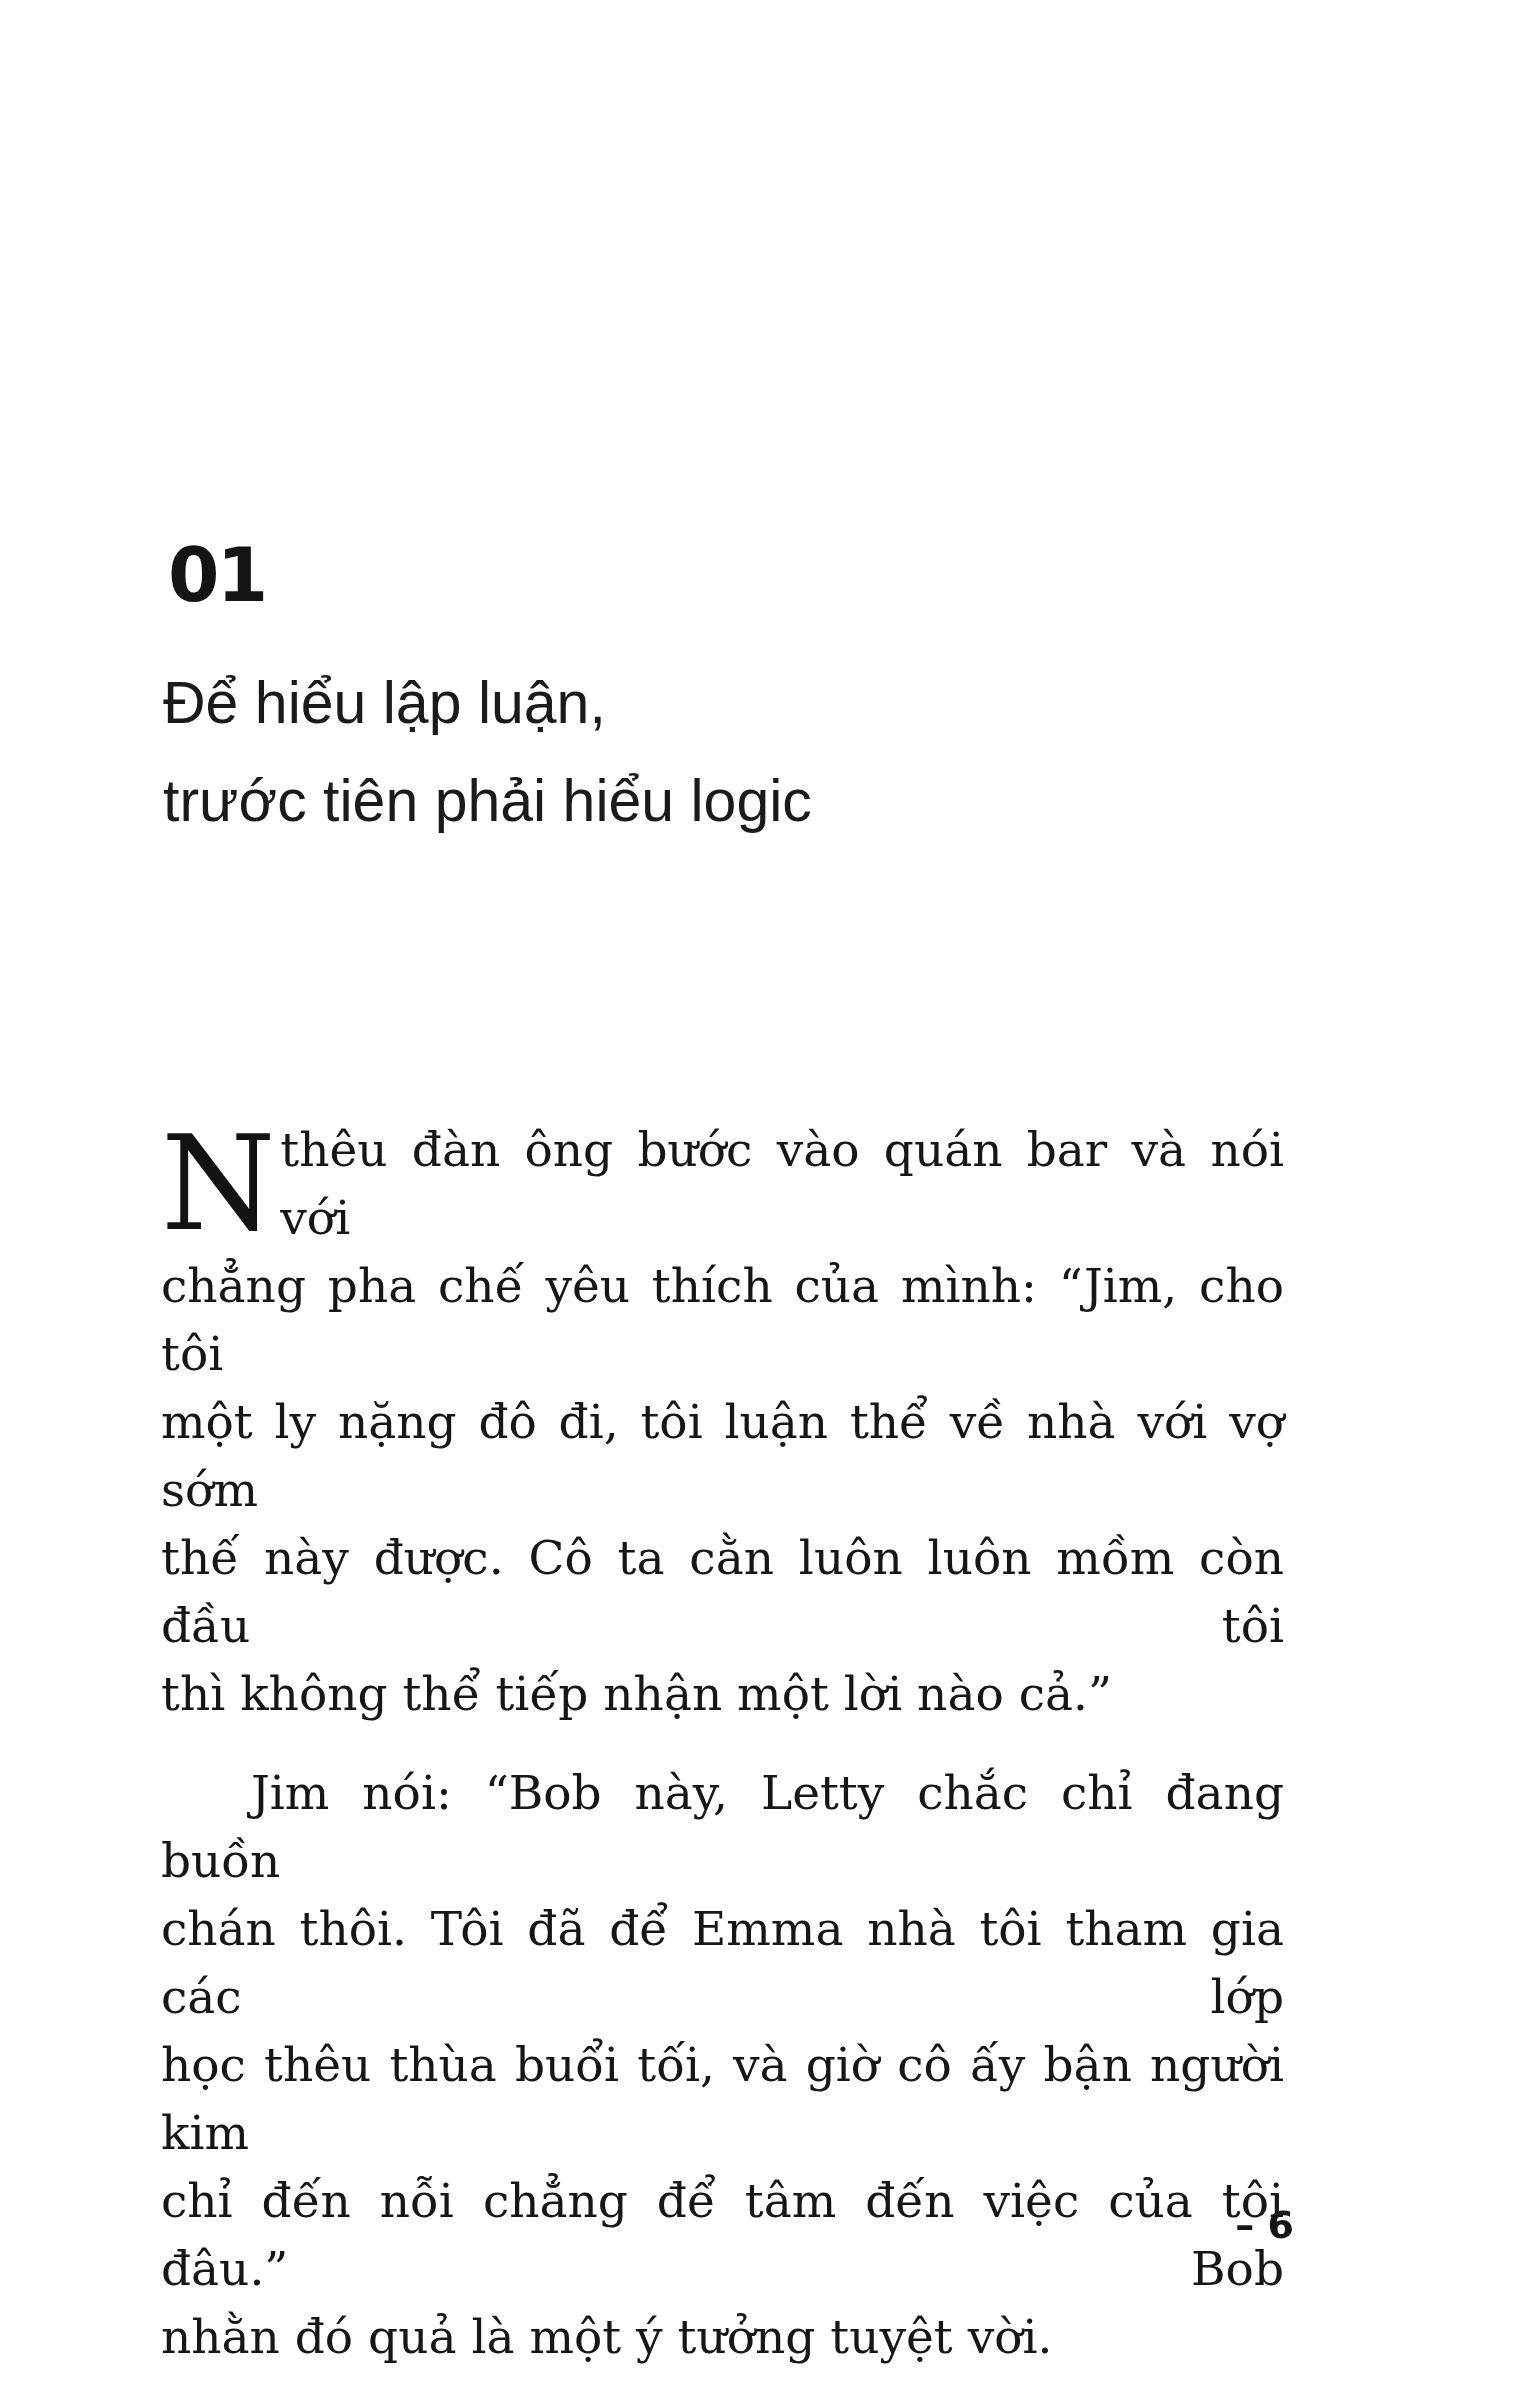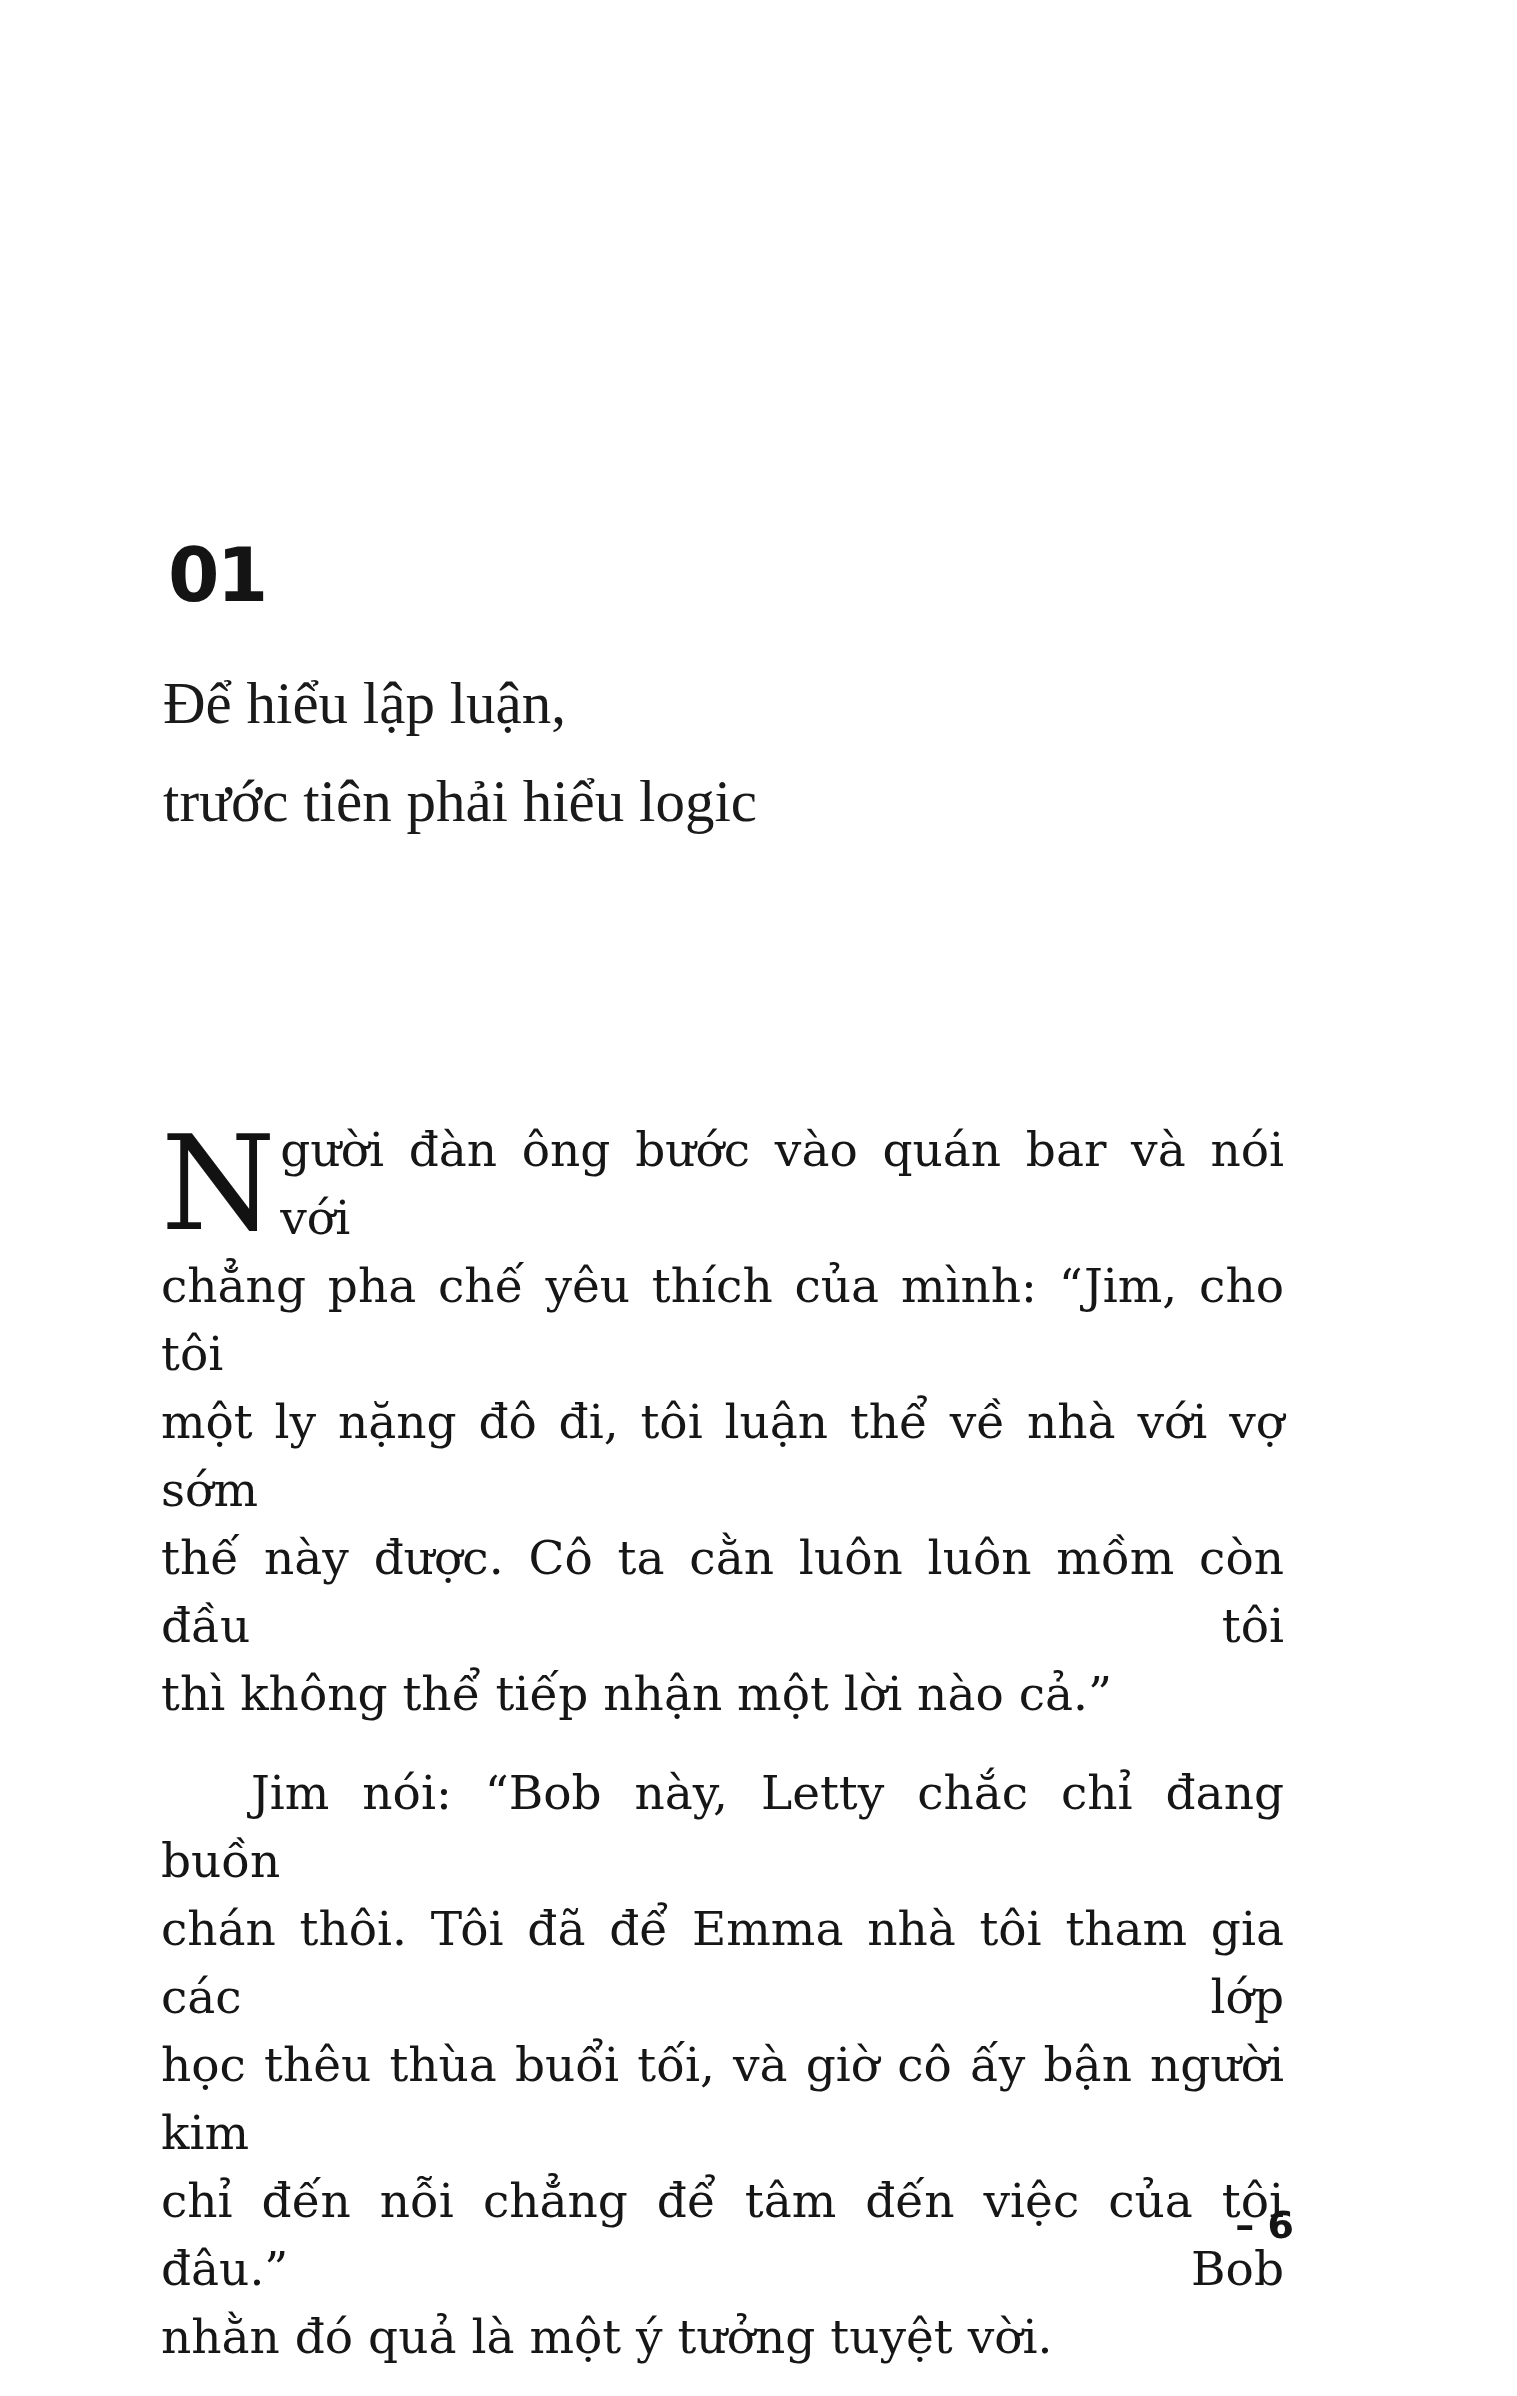--- a/index.html
+++ b/index.html
@@ -21,21 +21,21 @@
     line-height: 74px;
     letter-spacing: -2.8px;
     color: #141414;
     white-space: nowrap;
   }
   .chapter-title {
     position: absolute;
     left: 163px;
     top: 654px;
     width: 1183px;
-    font-family: Liberation Serif, serif;
+    font-family: Liberation Sans, sans-serif;
     font-weight: normal;
     font-size: 59px;
     line-height: 98px;
     color: #1a1a1a;
   }
   .title-line { white-space: nowrap; }
   .body-block {
     position: absolute;
     left: 161px;
     top: 1116px;
@@ -82,21 +82,21 @@
 
   <div class="chapter-title">
     <div class="title-line">Để hiểu lập luận,</div>
     <div class="title-line">trước tiên phải hiểu logic</div>
   </div>
 
   <div class="body-block">
 
     <div class="para">
       <span class="dropcap">N</span>
-      <div class="bline">gười đàn ông bước vào quán bar và nói với</div>
+      <div class="bline">thêu đàn ông bước vào quán bar và nói với</div>
       <div class="bline">chẳng pha chế yêu thích của mình: “Jim, cho tôi</div>
       <div class="bline">một ly nặng đô đi, tôi luận thể về nhà với vợ sớm</div>
       <div class="bline">thế này được. Cô ta cằn luôn luôn mồm còn đầu tôi</div>
       <div class="bline last">thì không thể tiếp nhận một lời nào cả.”</div>
     </div>
 
     <div class="para">
       <div class="bline indent">Jim nói: “Bob này, Letty chắc chỉ đang buồn</div>
       <div class="bline">chán thôi. Tôi đã để Emma nhà tôi tham gia các lớp</div>
       <div class="bline">học thêu thùa buổi tối, và giờ cô ấy bận người kim</div>

